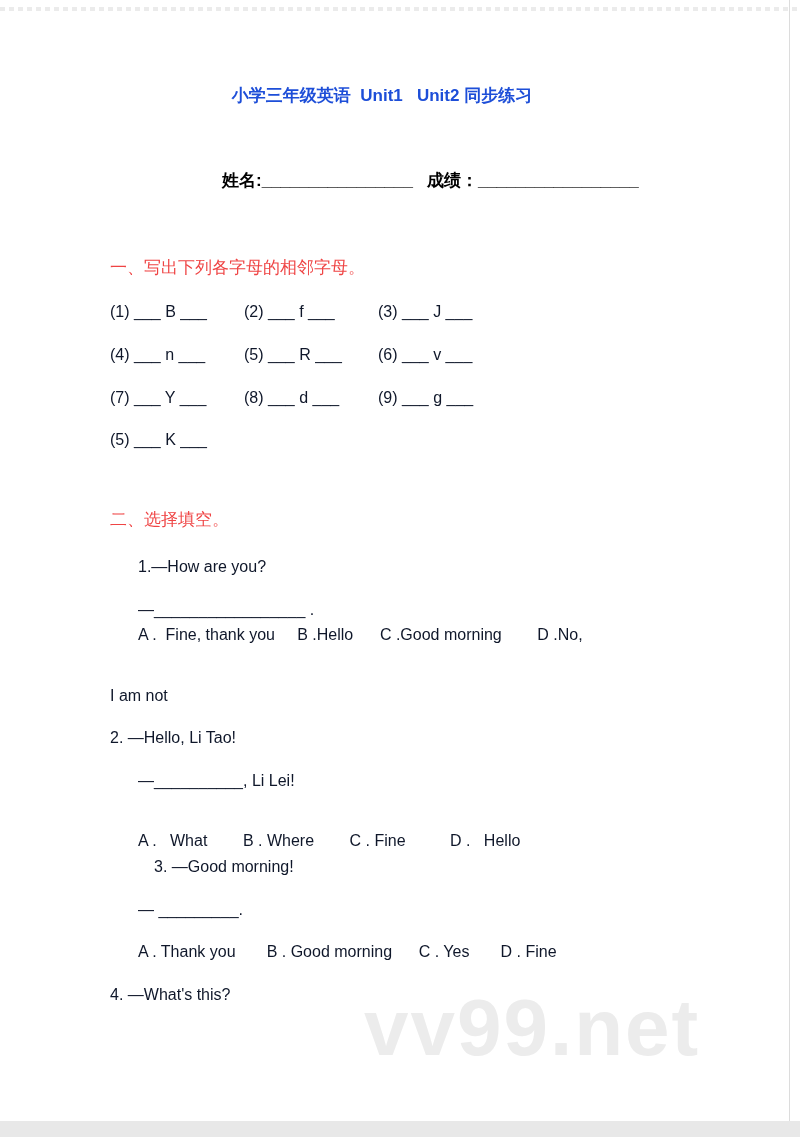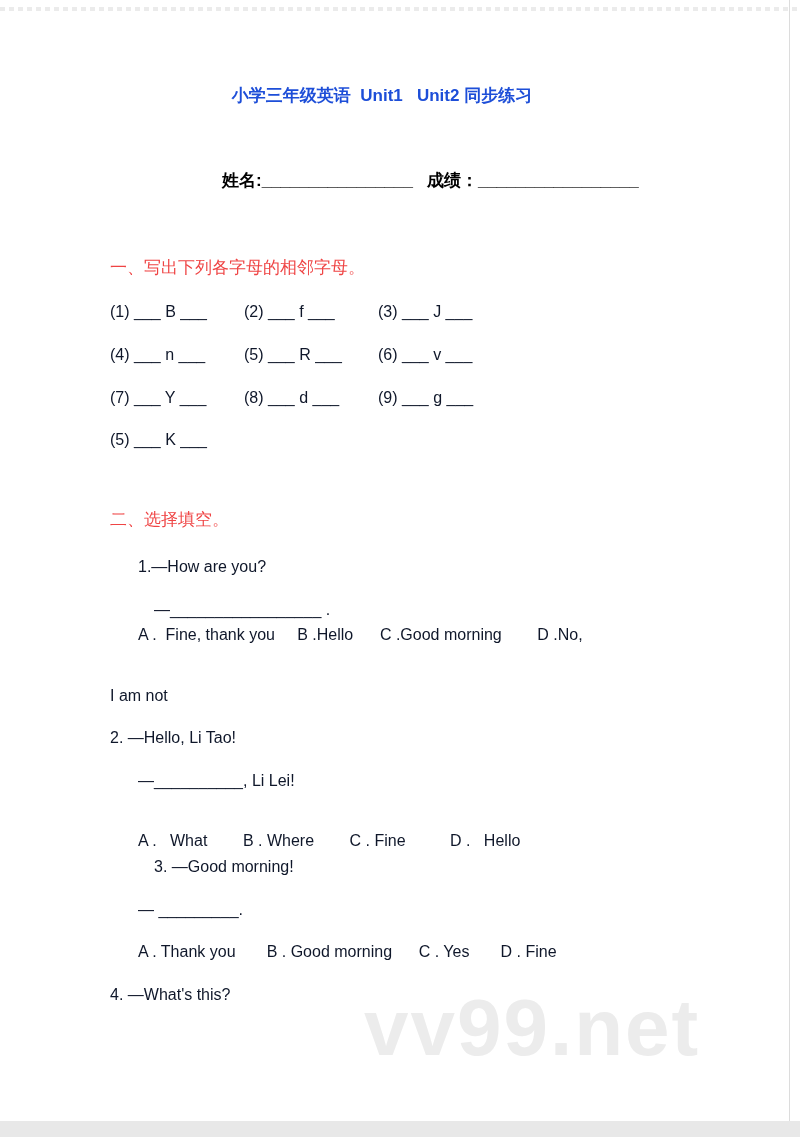--- a/index.html
+++ b/index.html
@@ -65,21 +65,21 @@
     width: 134px;
     white-space: pre;
   }
   .letters-row .cell:last-child { width: auto; }
   .row-1 { top: 301px; }
   .row-2 { top: 344px; }
   .row-3 { top: 387px; }
   .row-4 { top: 429px; }
   .sec2-heading { top: 509px; left: 110px; }
   .q1-prompt  { top: 556px; left: 110px; margin-left: 28px; }
-  .q1-blank   { top: 599px; left: 154px; }
+  .q1-blank   { top: 599px; left: 138px; }
   .q1-opts1   { top: 624px; left: 138px; }
   .q1-opts2   { top: 685px; left: 110px; }
   .q2-prompt  { top: 727px; left: 110px; }
   .q2-blank   { top: 770px; left: 138px; }
   .q2-opts    { top: 813px; left: 138px; margin-top: 17px; }
   .q3-prompt  { top: 856px; left: 110px; margin-left: 44px; }
   .q3-blank   { top: 899px; left: 138px; }
   .q3-opts    { top: 941px; left: 138px; }
   .q4-prompt  { top: 984px; left: 110px; }
   .watermark {

